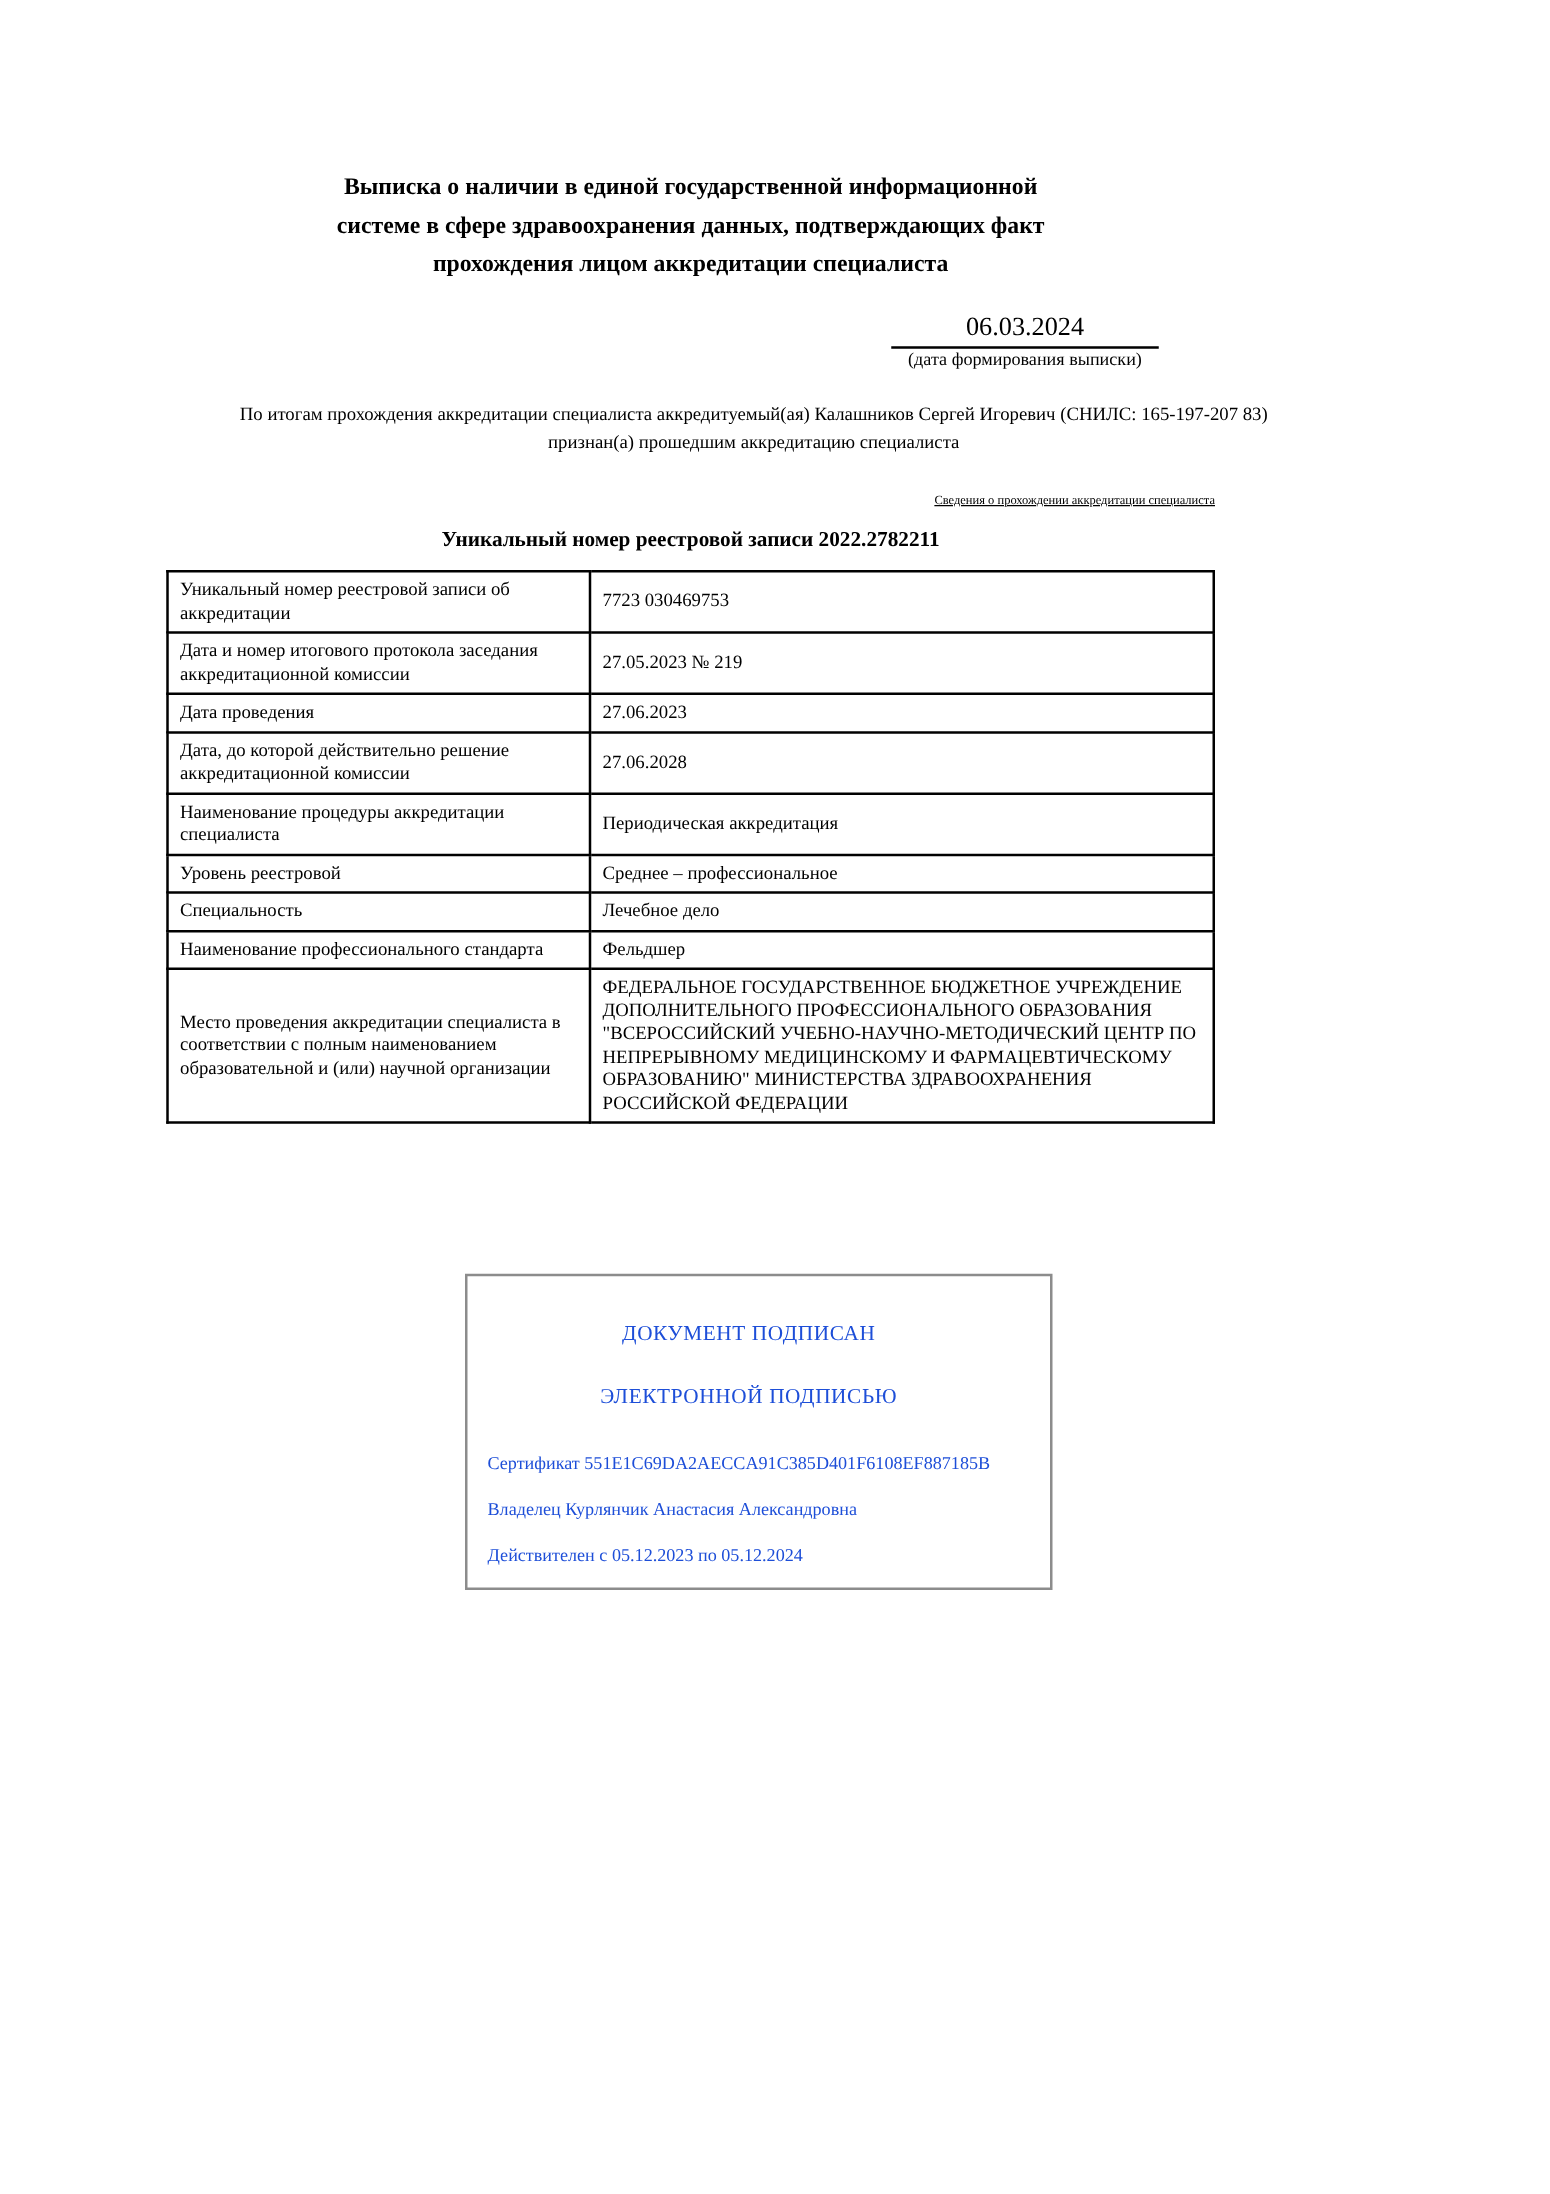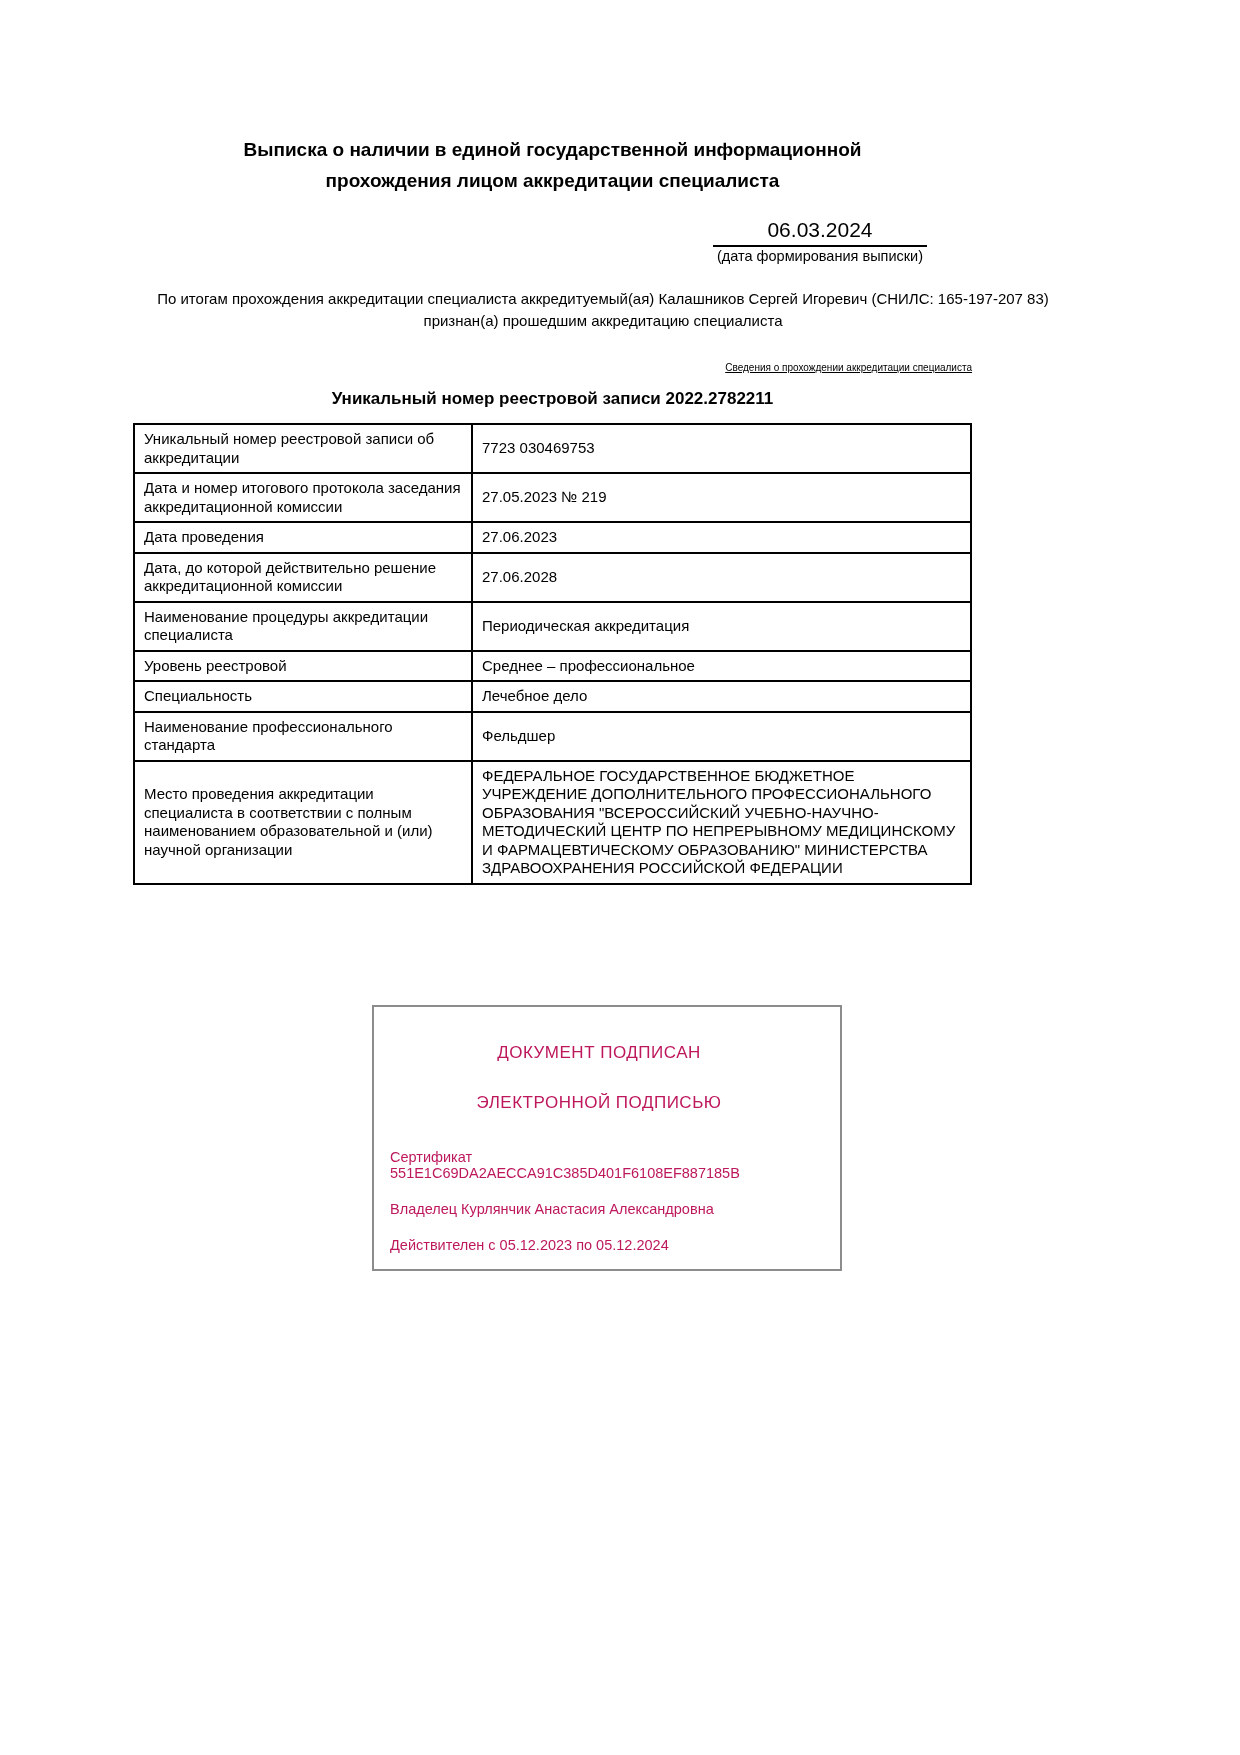--- a/index.html
+++ b/index.html
@@ -2,21 +2,21 @@
 <html lang="ru"><head>
 <meta charset="utf-8">
 <style>
   * { margin: 0; padding: 0; box-sizing: border-box; }
   html, body { background: #ffffff; }
   .page {
     position: relative;
     width: 1240px;
     height: 1556px;
     background: #ffffff;
-    font-family: Liberation Sans, sans-serif;
+    font-family: Liberation Serif, serif;
     color: #000000;
     overflow: hidden;
   }
   .wrapper {
     position: absolute;
     left: 133px;
     top: 0;
     width: 839px;
   }
   .doc-title {
@@ -75,41 +75,42 @@
     font-size: 15px;
     line-height: 18.5px;
     padding: 5px 9px;
     vertical-align: middle;
   }
   .sign-box {
     margin-top: 120px;
     margin-left: 239px;
     width: 470px;
     border: 2px solid #8c8c8c;
-    color: #be185d;
+    color: #1d4ed8;
     padding: 36px 32px 16px 16px;
   }
   .sign-line1, .sign-line2 {
     text-align: center;
     font-size: 17px;
     letter-spacing: 0.5px;
   }
   .sign-line2 { margin-top: 30px; }
   .sign-cert  { margin-top: 36px; font-size: 14.5px; }
   .sign-owner { margin-top: 20px; font-size: 14.5px; }
   .sign-valid { margin-top: 20px; font-size: 14.5px; }
 </style>
 </head>
 <body>
 
 <div class="page">
   <div class="wrapper">
 
     <div class="doc-title">
       <div>Выписка о наличии в единой государственной информационной</div>
+      <div>системе в сфере здравоохранения данных, подтверждающих факт</div>
       <div>прохождения лицом аккредитации специалиста</div>
     </div>
 
     <div class="date-block">
       <span class="date-value">06.03.2024</span>
       <span class="date-caption">(дата формирования выписки)</span>
     </div>
 
     <div class="intro">
       <div>По итогам прохождения аккредитации специалиста аккредитуемый(ая) Калашников Сергей Игоревич (СНИЛС: 165-197-207 83)</div>

